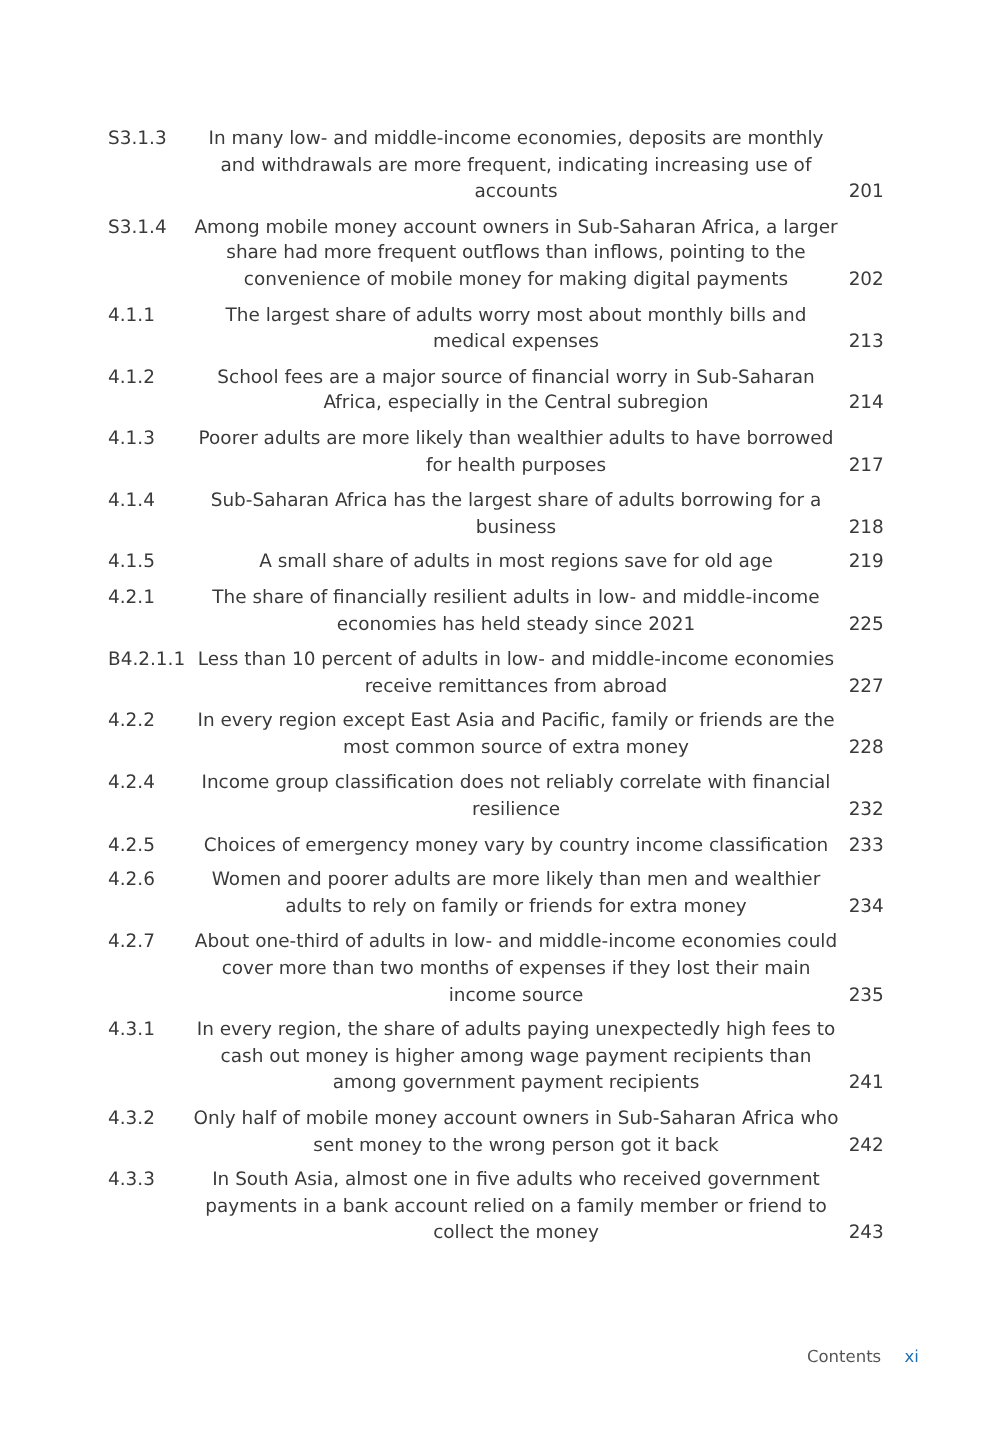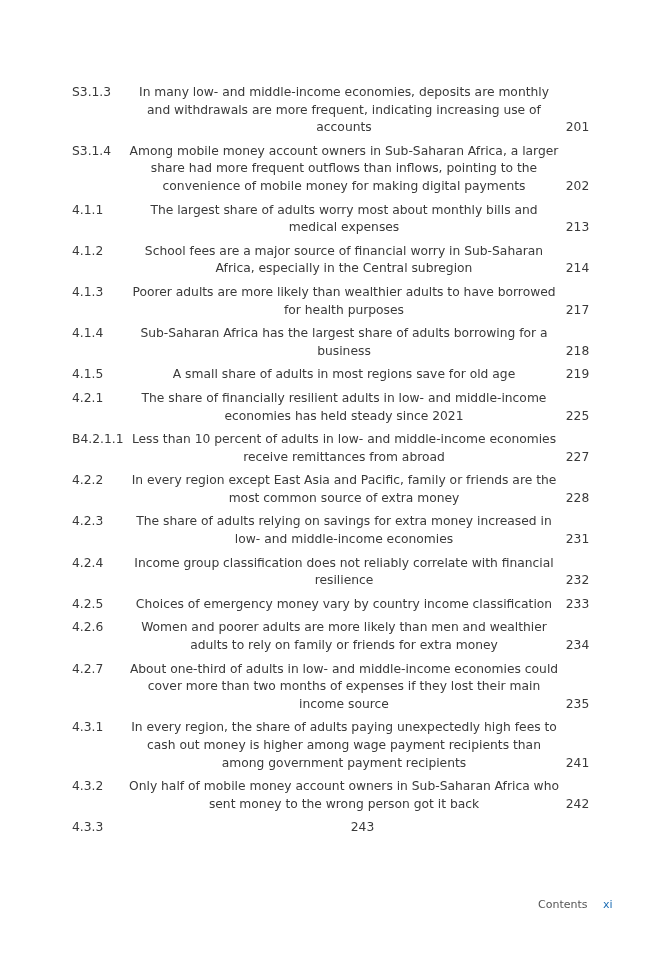--- a/index.html
+++ b/index.html
@@ -62,25 +62,20 @@
       <span class="num">B4.2.1.1</span>
       <span class="title">Less than 10 percent of adults in low- and middle-income economies receive remittances from abroad</span>
       <span class="page">227</span>
     </div>
     <div class="entry">
       <span class="num">4.2.2</span>
       <span class="title">In every region except East Asia and Pacific, family or friends are the most common source of extra money</span>
       <span class="page">228</span>
     </div>
     <div class="entry">
-      <span class="num">4.2.3</span>
-      <span class="title">The share of adults relying on savings for extra money increased in low- and middle-income economies</span>
-      <span class="page">231</span>
-    </div>
-    <div class="entry">
       <span class="num">4.2.4</span>
       <span class="title">Income group classification does not reliably correlate with financial resilience</span>
       <span class="page">232</span>
     </div>
     <div class="entry">
       <span class="num">4.2.5</span>
       <span class="title">Choices of emergency money vary by country income classification</span>
       <span class="page">233</span>
     </div>
     <div class="entry">
@@ -98,20 +93,21 @@
       <span class="title">In every region, the share of adults paying unexpectedly high fees to cash out money is higher among wage payment recipients than among government payment recipients</span>
       <span class="page">241</span>
     </div>
     <div class="entry">
       <span class="num">4.3.2</span>
       <span class="title">Only half of mobile money account owners in Sub-Saharan Africa who sent money to the wrong person got it back</span>
       <span class="page">242</span>
     </div>
     <div class="entry">
       <span class="num">4.3.3</span>
+      <span class="title">In South Asia, almost one in five adults who received government payments in a bank account relied on a family member or friend to collect the money</span>
       <span class="page">243</span>
     </div>
   </div>
 
 <div class="footer">
   <span class="label">Contents</span>
   <span class="pg">xi</span>
 </div>
 
 </body></html>

